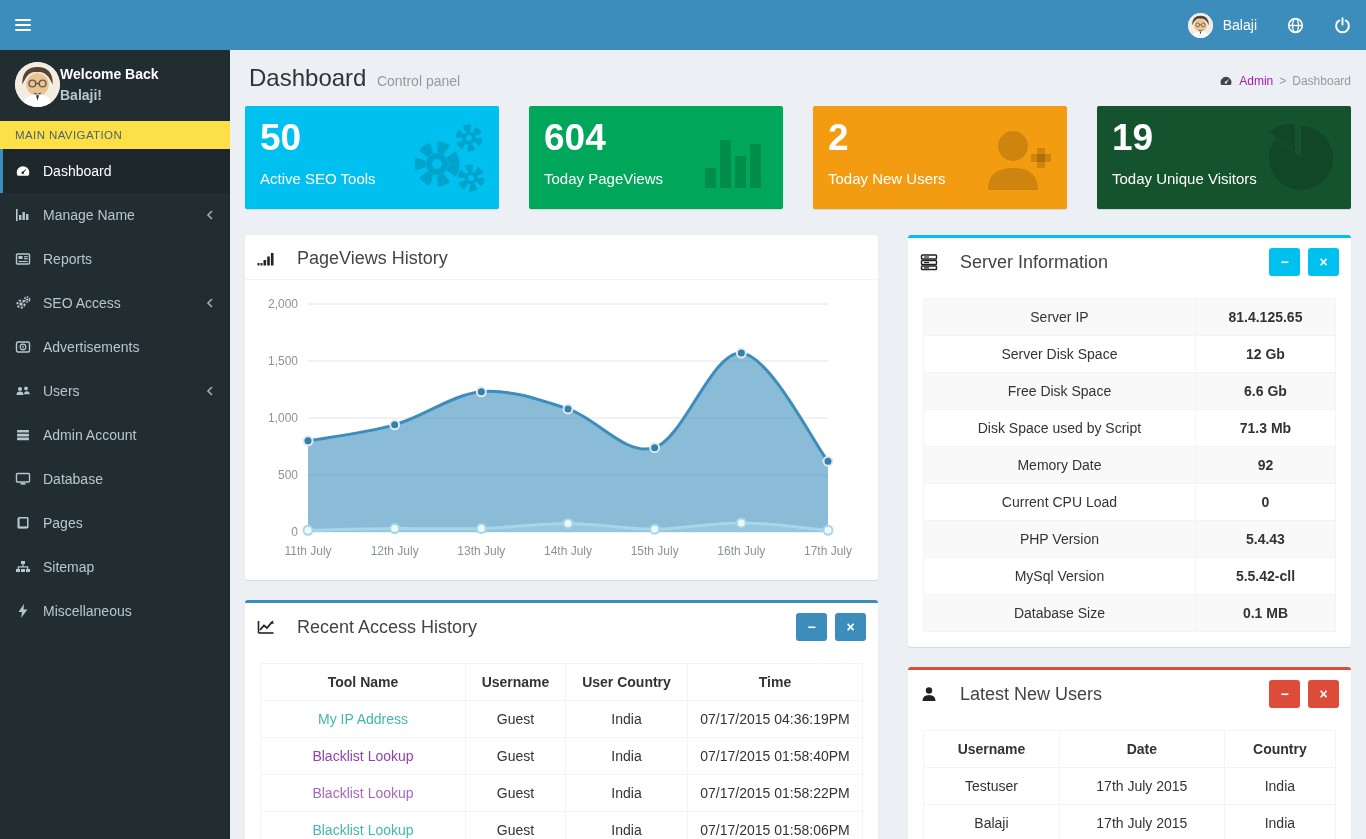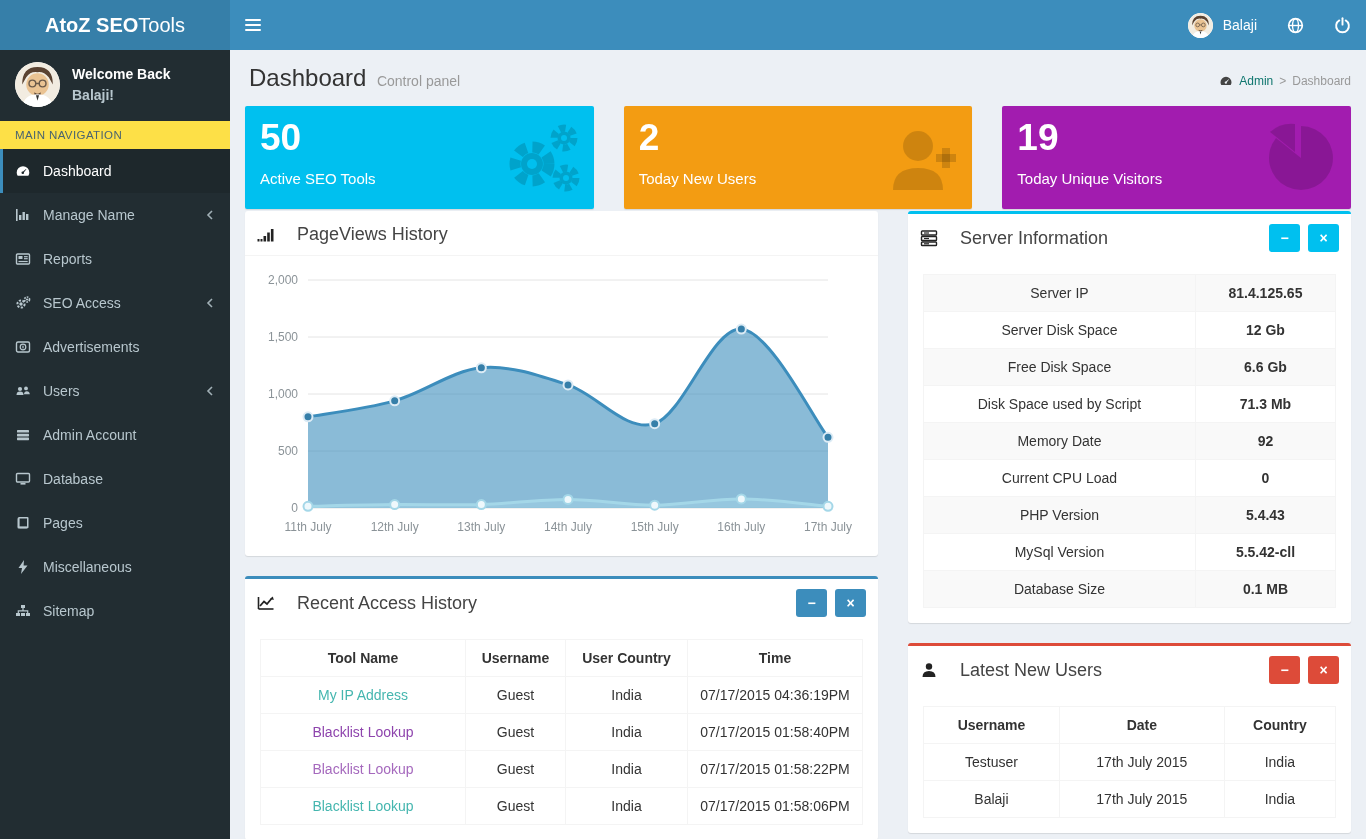--- a/index.html
+++ b/index.html
@@ -17,43 +17,43 @@
   .hamburger .bars span { display:block; height:2px; background:#fff; margin:3px 0; border-radius:1px; }
   .nav-right { display:flex; align-items:stretch; }
   .nav-item { display:flex; align-items:center; padding:0 15px; color:#fff; font-size:14px; cursor:pointer; }
   .nav-avatar { width:25px; height:25px; border-radius:50%; overflow:hidden; background:#fff; margin-right:10px; }
   .nav-icon { width:17px; height:17px; }
 
   
   .main-sidebar { position:absolute; top:50px; left:0; bottom:0; width:230px; background:#222d32; }
   .user-panel { display:flex; align-items:center; padding:12px 10px 14px 15px; }
   .user-panel .avatar { width:45px; height:45px; border-radius:50%; overflow:hidden; background:#fff; flex:0 0 45px; }
-  .user-panel .info { margin-left:12px; line-height:1.45; }
+  .user-panel .info { line-height:1.45; }
   .user-panel .hello { color:#fff; font-weight:bold; font-size:14px; }
   .user-panel .uname { color:#b8c7ce; font-weight:bold; font-size:14px; }
   .nav-header { background:#fde047; color:#4b646f; font-size:11.5px; padding:8px 15px; letter-spacing:.4px; }
   .sidebar-menu a { display:flex; align-items:center; height:44px; padding:0 15px 0 12px; color:#b8c7ce; text-decoration:none; font-size:14px; border-left:3px solid transparent; cursor:pointer; }
   .sidebar-menu a.active { background:#1e282c; color:#fff; border-left-color:#3c8dbc; }
   .sidebar-menu .mi { width:16px; height:16px; margin-right:12px; flex:0 0 16px; }
   .sidebar-menu .lbl { flex:1; }
   .sidebar-menu .chev { width:10px; height:10px; opacity:.85; }
 
   
   .content-wrapper { margin-left:230px; height:789px; padding:10px 15px 0 15px; }
   .content-head { display:flex; align-items:flex-end; justify-content:space-between; padding:4px 0 14px 4px; }
   .page-title { font-size:24px; font-weight:normal; color:#333; }
   .page-sub { font-size:14px; color:#999; font-weight:normal; margin-left:6px; }
   .breadcrumb { display:flex; align-items:center; font-size:12px; color:#444; gap:6px; padding-bottom:4px; }
   .breadcrumb .bc-ic { width:14px; height:14px; fill:#444; }
-  .breadcrumb a { color:#0f766e; text-decoration:none; }
+  .breadcrumb a { color:#a21caf; text-decoration:none; }
   .breadcrumb .sep { color:#999; }
   .breadcrumb .current { color:#999; }
 
   
-  .small-boxes { display:flex; gap:30px; margin-bottom:2px; }
+  .small-boxes { display:flex; gap:30px; margin-bottom:26px; }
   .small-box { flex:1; height:103px; border-radius:2px; color:#fff; position:relative; padding:13px 15px; overflow:hidden; box-shadow:0 1px 1px rgba(0,0,0,.1); }
   .small-box h3 { font-size:37px; font-weight:bold; line-height:1; }
   .small-box p { font-size:15px; margin-top:14px; }
   .small-box .big-icon { position:absolute; right:10px; top:10px; width:86px; height:84px; fill:rgba(0,0,0,0.15); }
 
   
   .grid { display:flex; gap:30px; align-items:flex-start; }
   .col-left { width:633px; flex:0 0 633px; }
   .col-right { flex:1; }
   .box { background:#fff; border-radius:3px; box-shadow:0 1px 1px rgba(0,0,0,.1); margin-bottom:20px; border-top:3px solid transparent; }
@@ -80,23 +80,20 @@
   .val { font-weight:bold; }
 
   
   .chart-wrap { padding:10px 12px 8px 5px; }
   #chart text { font-size:12px; fill:#8b9398; font-family:"Liberation Sans", sans-serif; }
 </style>
 </head>
 <body>
 
 <header class="main-header">
-  <div class="logo">
-    <span class="bold">AtoZ SEO</span><span class="light">Tools</span>
-  </div>
   <nav class="navbar">
     <div class="hamburger">
       <div class="bars">
           <span></span>
           <span></span>
           <span></span>
         </div>
     </div>
     <div class="nav-right">
       <div class="nav-item">
@@ -231,33 +228,33 @@
     </a>
     <a>
       <svg class="mi" viewBox="0 0 16 16" fill="currentColor">
           <path d="M4 2h8.5a1 1 0 0 1 1 1v9.2a1 1 0 0 1-1 1H4.6A2.1 2.1 0 0 0 2.5 12V4A2 2 0 0 1 4 2zm.6 1.5v8.2h7.4V3.5z"></path>
           <rect x="2.5" y="11.4" width="10" height="2.2" rx="1.1"></rect>
         </svg>
       <span class="lbl">Pages</span>
     </a>
     <a>
       <svg class="mi" viewBox="0 0 16 16" fill="currentColor">
-          <polygon points="9,1 3.5,9 7,9 6,15 12.5,6.5 8.6,6.5"></polygon>
-        </svg>
-      <span class="lbl">Miscellaneous</span>
-    </a>
-    <a>
-      <svg class="mi" viewBox="0 0 16 16" fill="currentColor">
           <rect x="6" y="2" width="4" height="3"></rect>
           <rect x="1" y="10" width="4" height="3"></rect>
           <rect x="6" y="10" width="4" height="3"></rect>
           <rect x="11" y="10" width="4" height="3"></rect>
           <path d="M7.4 5h1.2v2.2h4.7V10h-1.2V8.4H3.9V10H2.7V7.2h4.7z"></path>
         </svg>
       <span class="lbl">Sitemap</span>
+    </a>
+    <a>
+      <svg class="mi" viewBox="0 0 16 16" fill="currentColor">
+          <polygon points="9,1 3.5,9 7,9 6,15 12.5,6.5 8.6,6.5"></polygon>
+        </svg>
+      <span class="lbl">Miscellaneous</span>
     </a>
   </nav>
 </aside>
 
 <div class="content-wrapper">
 
   <div class="content-head">
     <div>
       <span class="page-title">Dashboard</span>
       <span class="page-sub">Control panel</span>
@@ -282,31 +279,41 @@
           <circle cx="34" cy="48" r="5" fill="#00c0ef"></circle>
           <circle cx="66" cy="22" r="10" fill="none" stroke="rgba(0,0,0,0.15)" stroke-width="7" stroke-dasharray="6.5 4"></circle>
           <circle cx="66" cy="22" r="6.5" fill="rgba(0,0,0,0.15)"></circle>
           <circle cx="66" cy="22" r="3" fill="#00c0ef"></circle>
           <circle cx="68" cy="62" r="10" fill="none" stroke="rgba(0,0,0,0.15)" stroke-width="7" stroke-dasharray="6.5 4"></circle>
           <circle cx="68" cy="62" r="6.5" fill="rgba(0,0,0,0.15)"></circle>
           <circle cx="68" cy="62" r="3" fill="#f39c12" opacity="0"></circle>
           <circle cx="68" cy="62" r="3" fill="#00c0ef"></circle>
         </svg>
     </div>
+    <div class="small-box" style="background:#00a65a">
+      <h3>604</h3>
+      <p>Today PageViews</p>
+      <svg class="big-icon" viewBox="0 0 86 84">
+          <rect x="18" y="52" width="11" height="20" fill="rgba(0,0,0,0.15)"></rect>
+          <rect x="33" y="24" width="11" height="48" fill="rgba(0,0,0,0.15)"></rect>
+          <rect x="48" y="40" width="11" height="32" fill="rgba(0,0,0,0.15)"></rect>
+          <rect x="63" y="28" width="11" height="44" fill="rgba(0,0,0,0.15)"></rect>
+        </svg>
+    </div>
     <div class="small-box" style="background:#f39c12">
       <h3>2</h3>
       <p>Today New Users</p>
       <svg class="big-icon" viewBox="0 0 86 84">
           <circle cx="42" cy="30" r="15" fill="rgba(0,0,0,0.15)"></circle>
           <path d="M17 74q0-22 25-22t25 22z" fill="rgba(0,0,0,0.15)"></path>
           <rect x="60" y="38" width="20" height="8" fill="rgba(0,0,0,0.15)"></rect>
           <rect x="66" y="32" width="8" height="20" fill="rgba(0,0,0,0.15)"></rect>
         </svg>
     </div>
-    <div class="small-box" style="background:#a21caf">
+    <div class="small-box" style="background:#14532d">
       <h3>19</h3>
       <p>Today Unique Visitors</p>
       <svg class="big-icon" viewBox="0 0 86 84">
           <path d="M46 10a32 32 0 1 1-25 12 l25 20z" fill="rgba(0,0,0,0.15)"></path>
           <path d="M40 36 L15 16 a32 32 0 0 1 25-8z" fill="rgba(0,0,0,0.15)"></path>
         </svg>
     </div>
   </div>
 
   <div class="grid">

